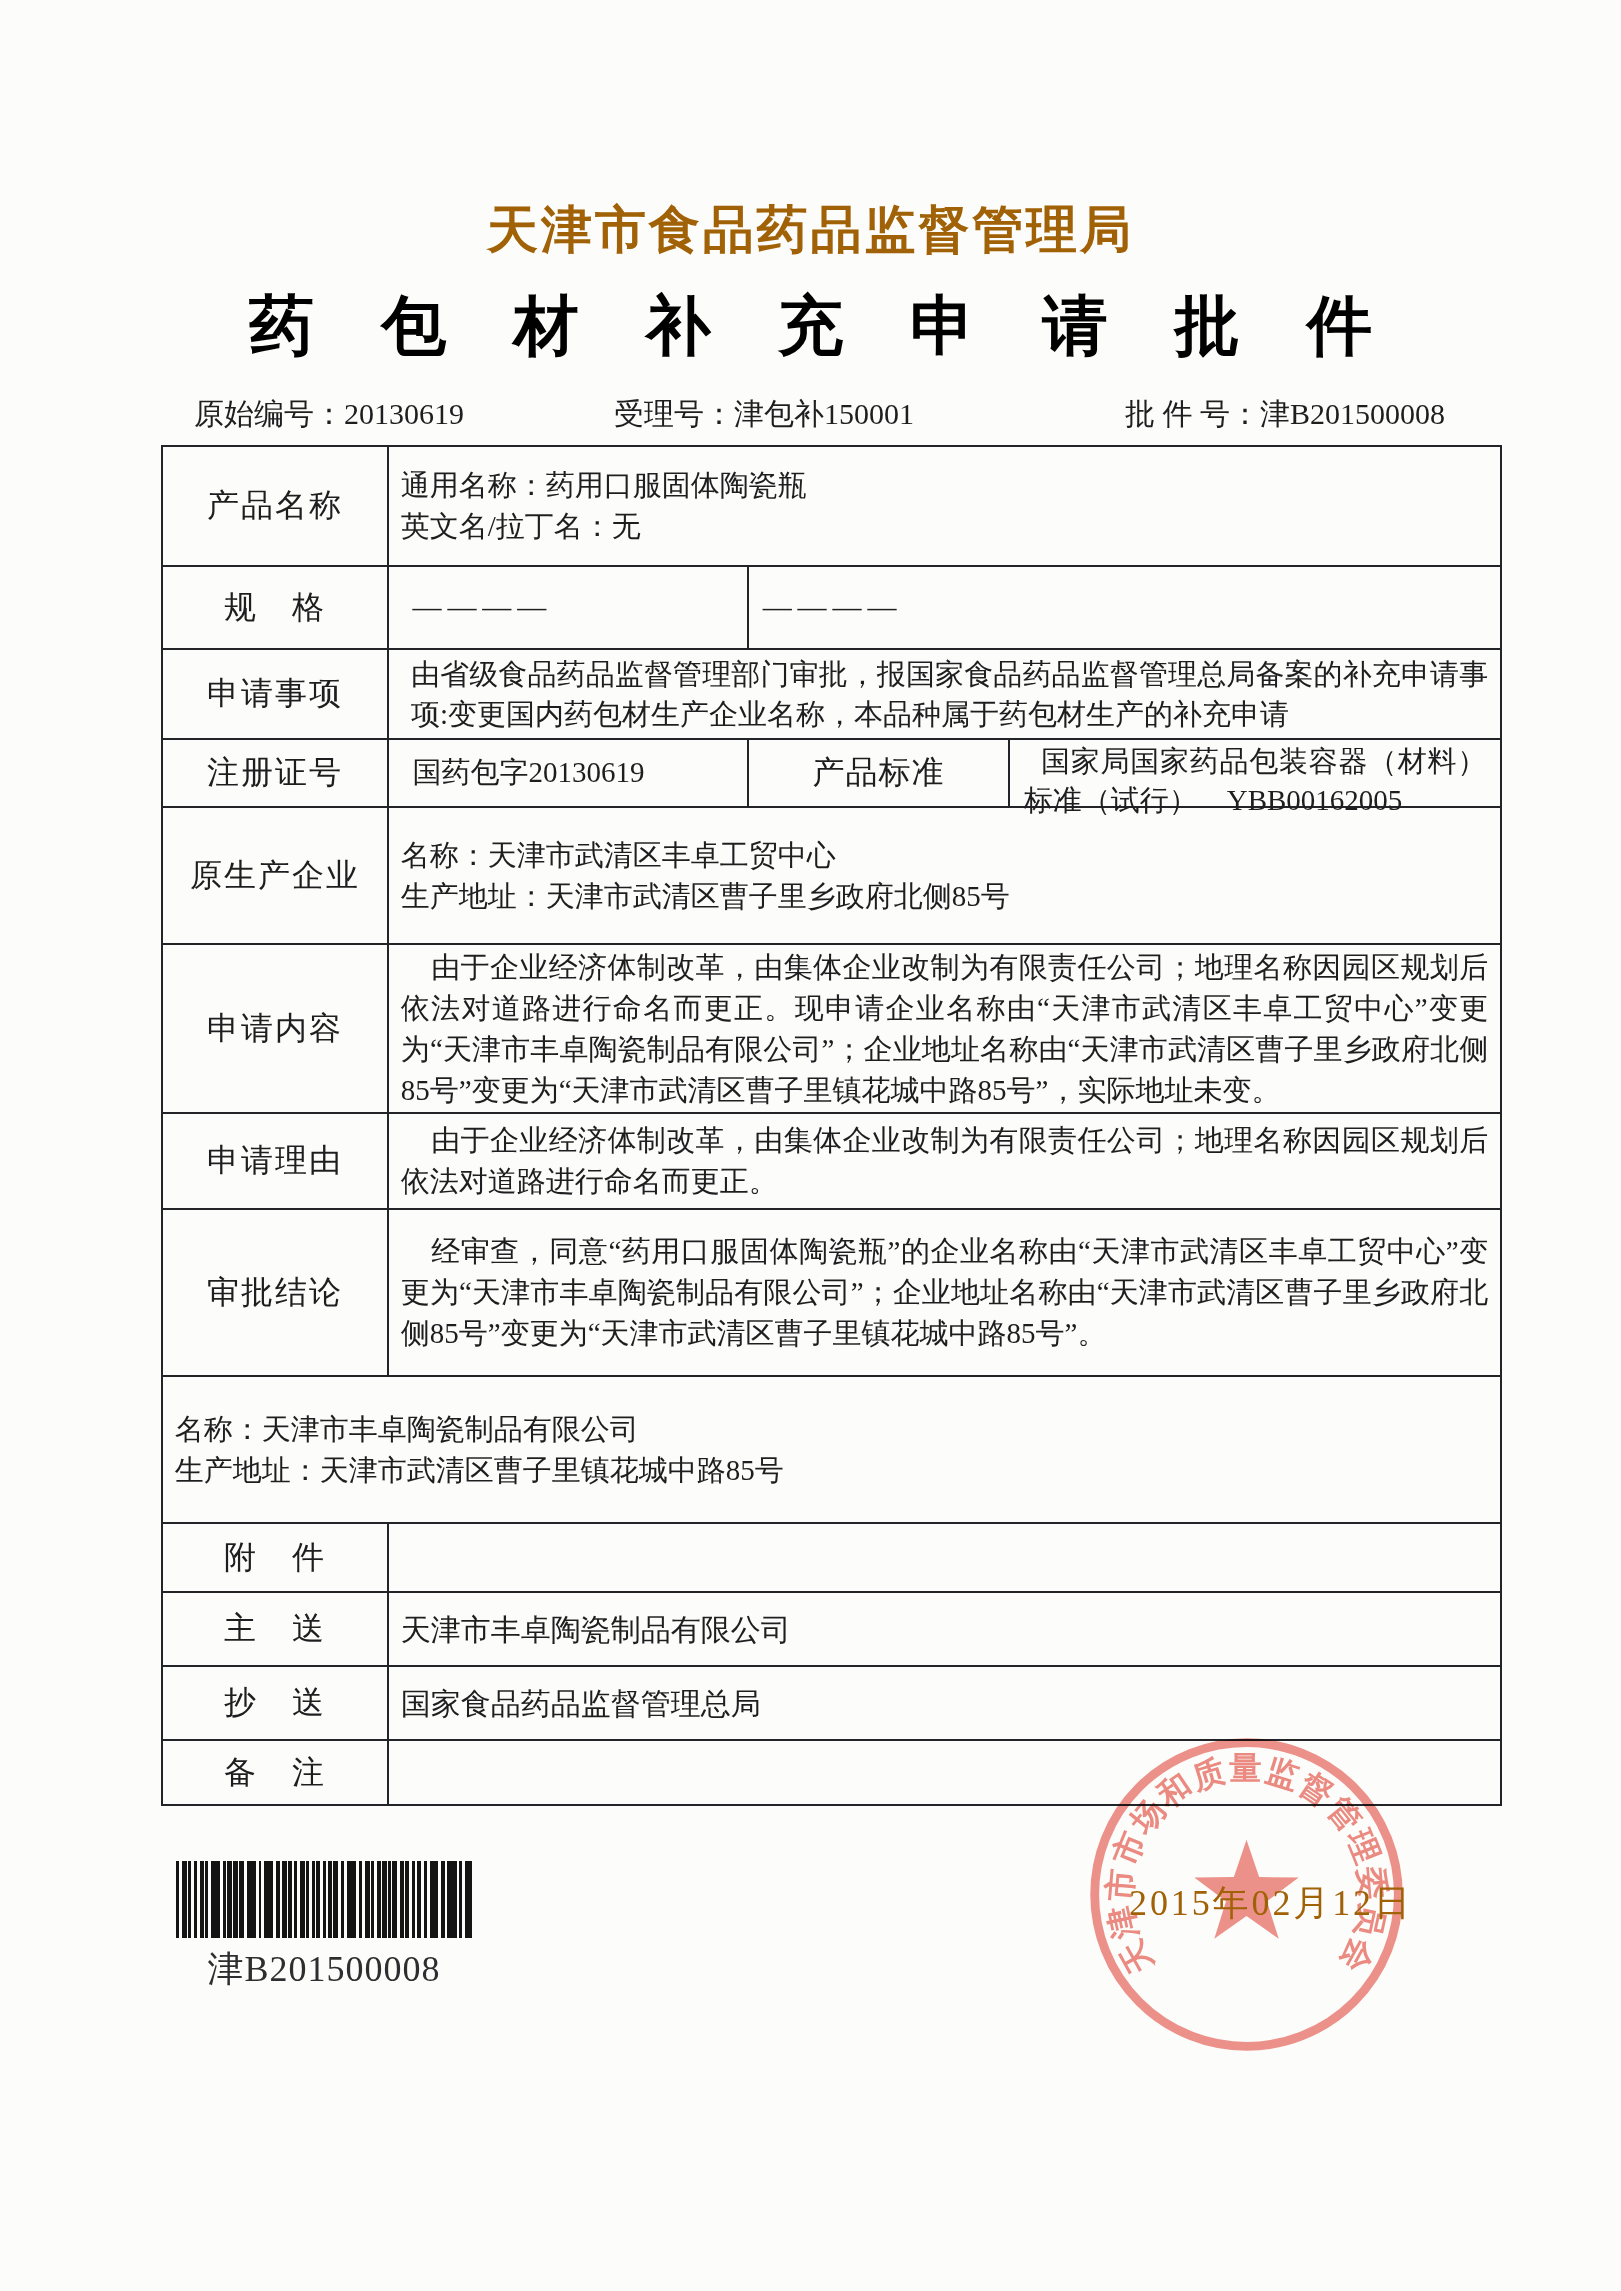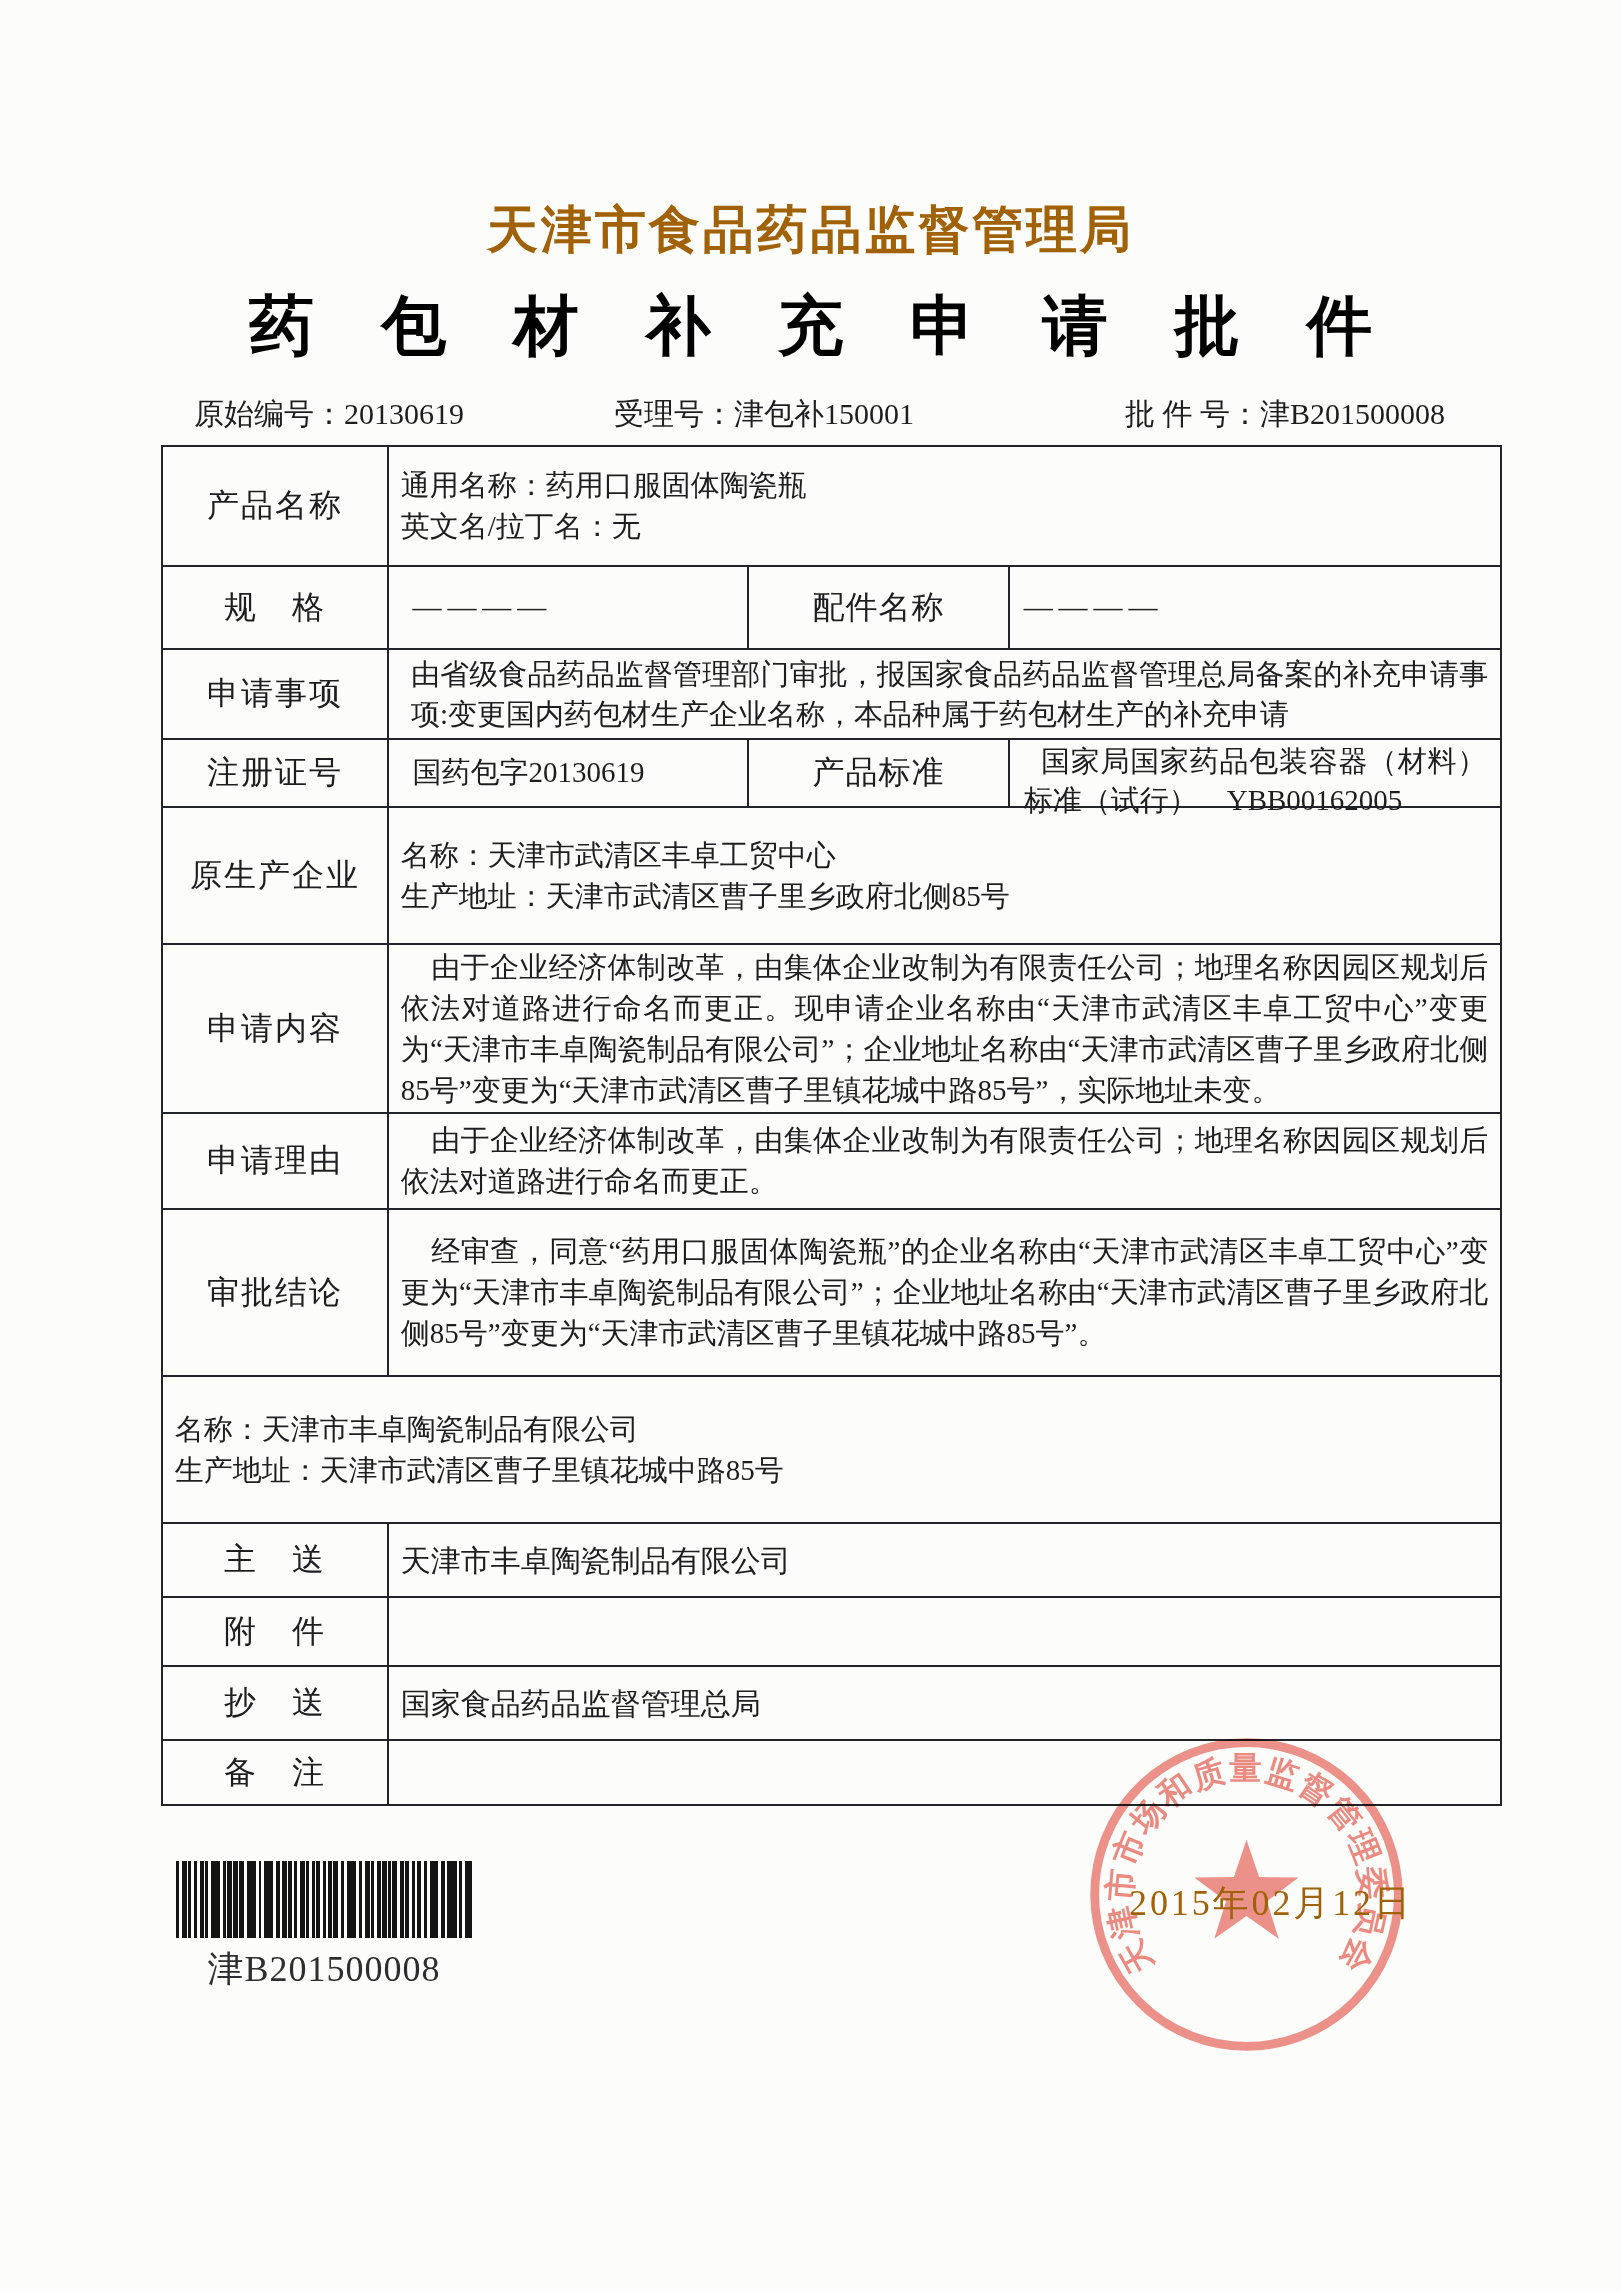--- a/index.html
+++ b/index.html
@@ -101,21 +101,20 @@
       <div class="label">产品名称</div>
       <div class="content spread">
         <div>通用名称：药用口服固体陶瓷瓶</div>
         <div>英文名/拉丁名：无</div>
       </div>
     </div>
 
     <div class="trow h85">
       <div class="label">规　格</div>
       <div class="cell-mid dashes">————</div>
-      <div class="cell-sublabel">配件名称</div>
       <div class="cell-last dashes">————</div>
     </div>
 
     <div class="trow h92">
       <div class="label">申请事项</div>
       <div class="content tight">由省级食品药品监督管理部门审批，报国家食品药品监督管理总局备案的补充申请事项:变更国内药包材生产企业名称，本品种属于药包材生产的补充申请</div>
     </div>
 
     <div class="trow h82">
       <div class="label">注册证号</div>
@@ -153,28 +152,28 @@
       </div>
     </div>
 
     <div class="trow h150">
       <div class="content spread">
         <div>名称：天津市丰卓陶瓷制品有限公司</div>
         <div>生产地址：天津市武清区曹子里镇花城中路85号</div>
       </div>
     </div>
 
+    <div class="trow h70">
+      <div class="label">附　件</div>
+      <div class="content single"></div>
+    </div>
+
     <div class="trow h76">
       <div class="label">主　送</div>
       <div class="content single">天津市丰卓陶瓷制品有限公司</div>
-    </div>
-
-    <div class="trow h70">
-      <div class="label">附　件</div>
-      <div class="content single"></div>
     </div>
 
     <div class="trow h75">
       <div class="label">抄　送</div>
       <div class="content single">国家食品药品监督管理总局</div>
     </div>
 
     <div class="trow h66">
       <div class="label">备　注</div>
       <div class="content single"></div>

